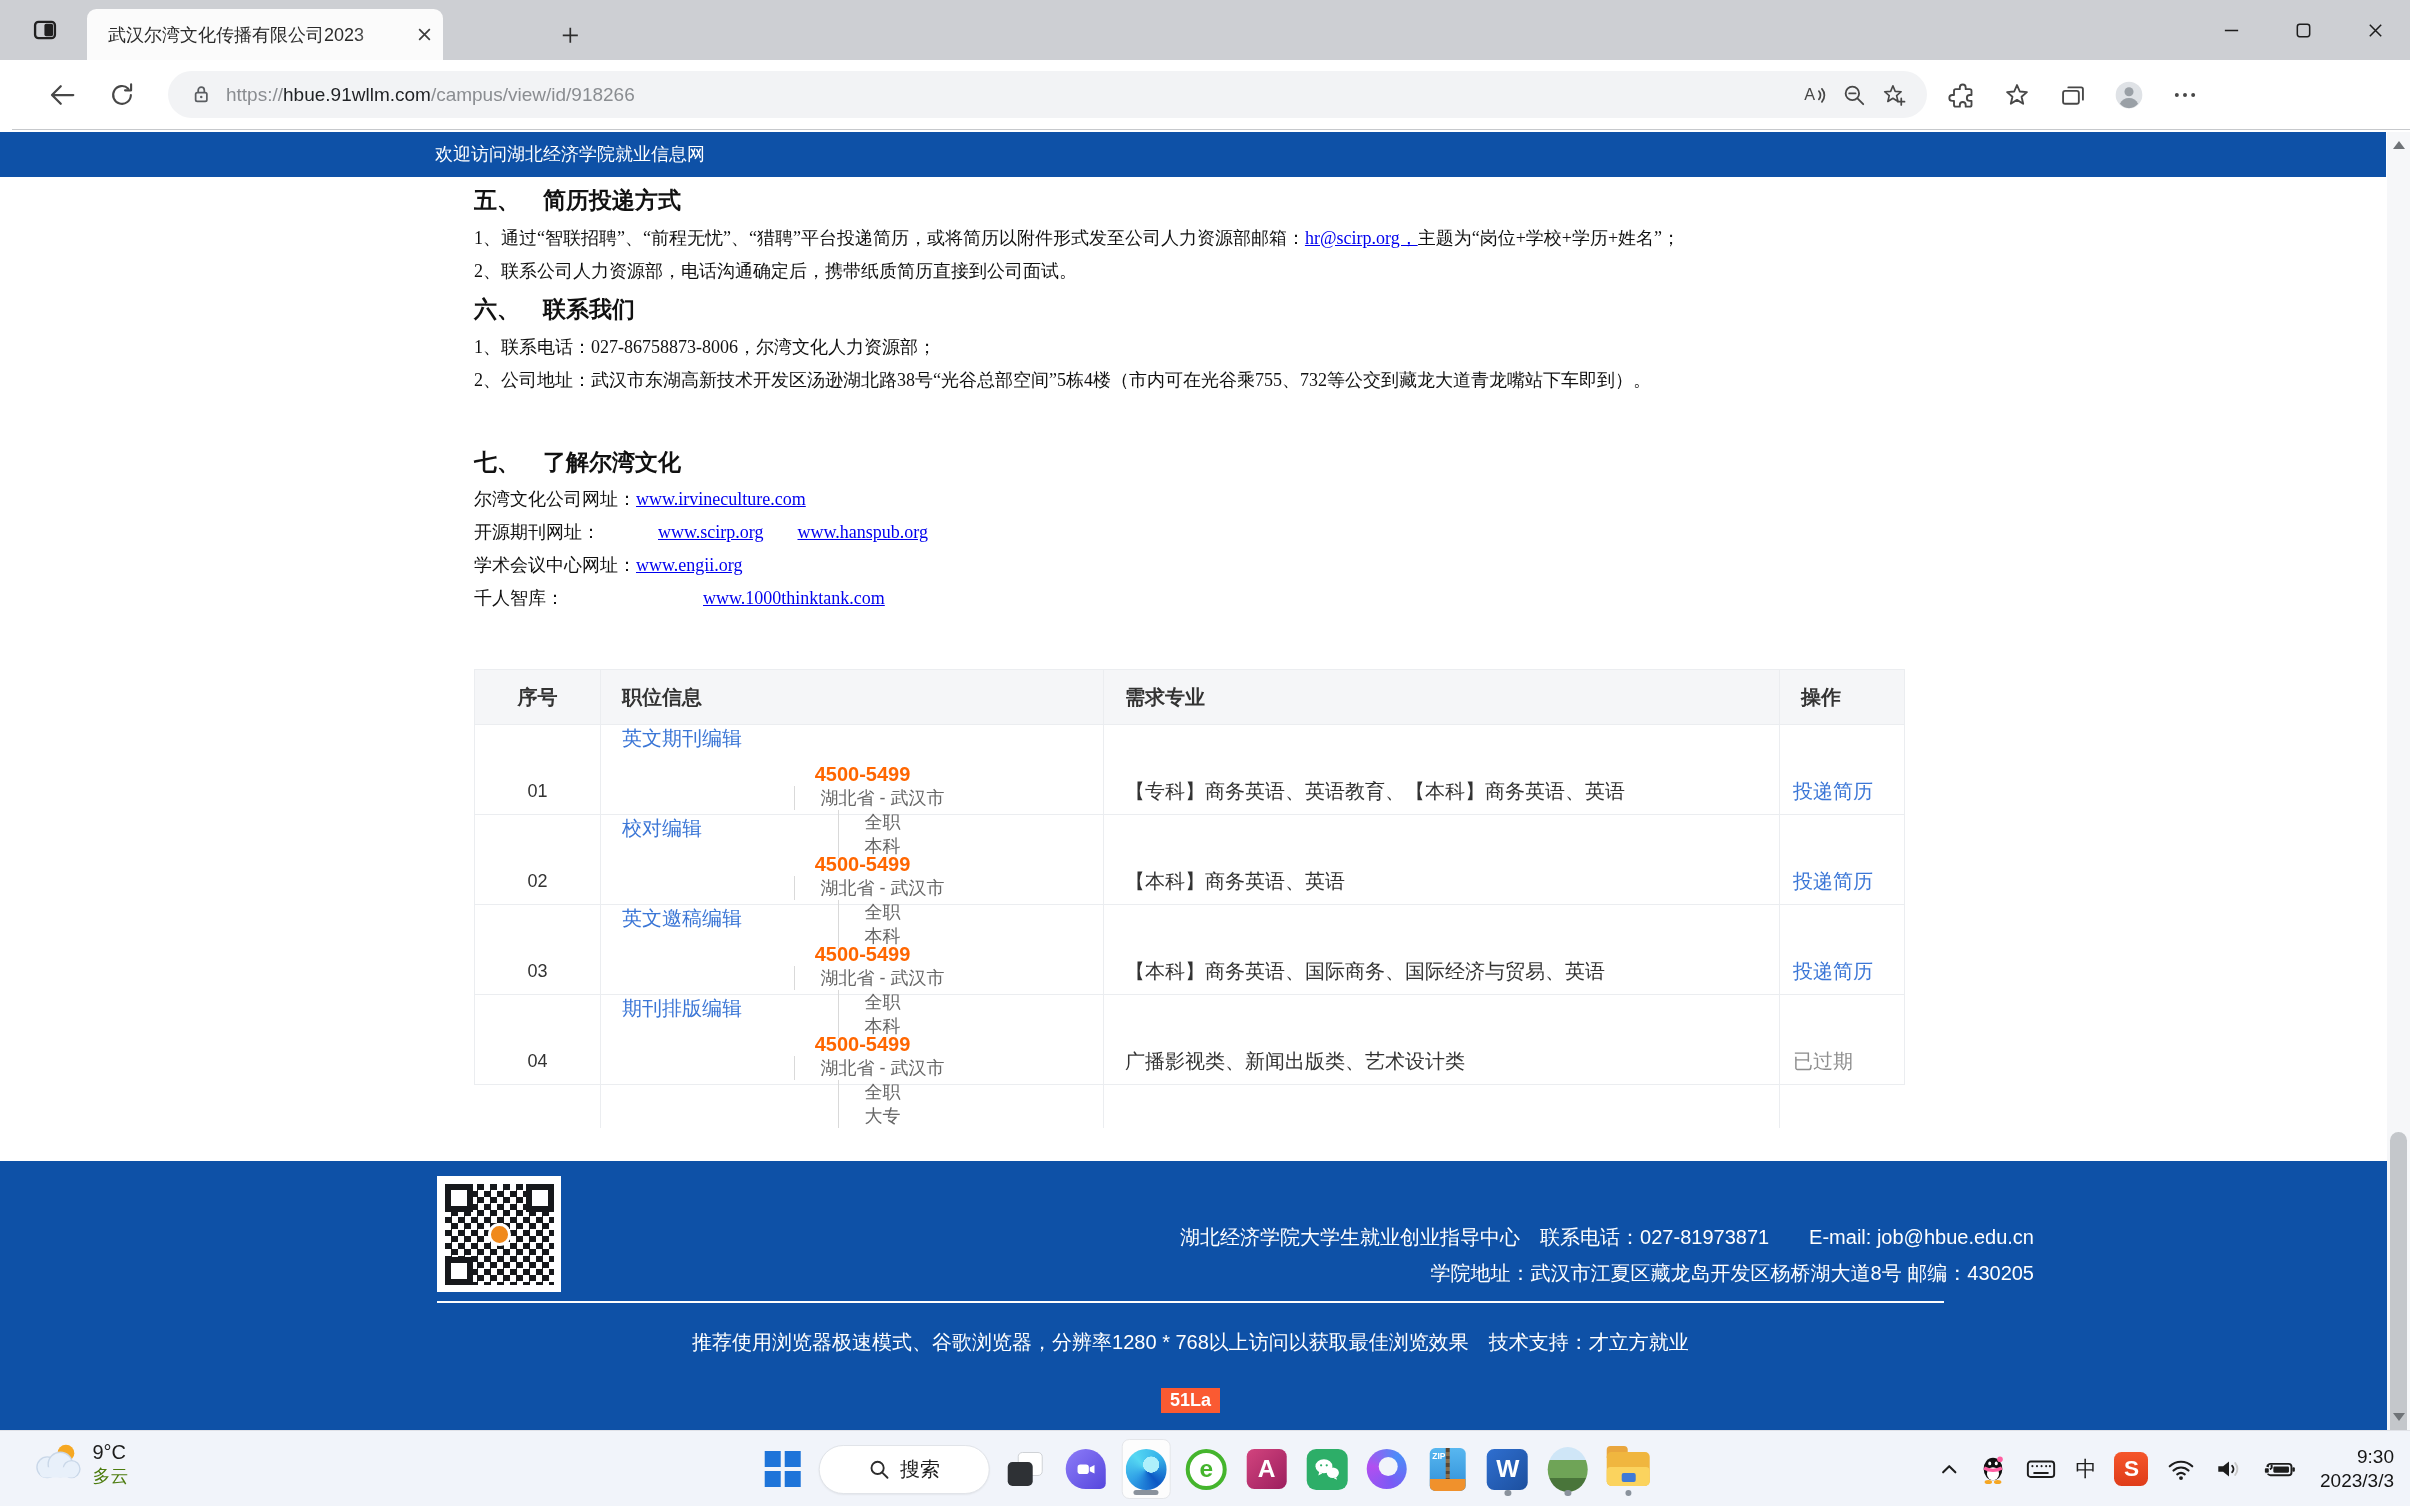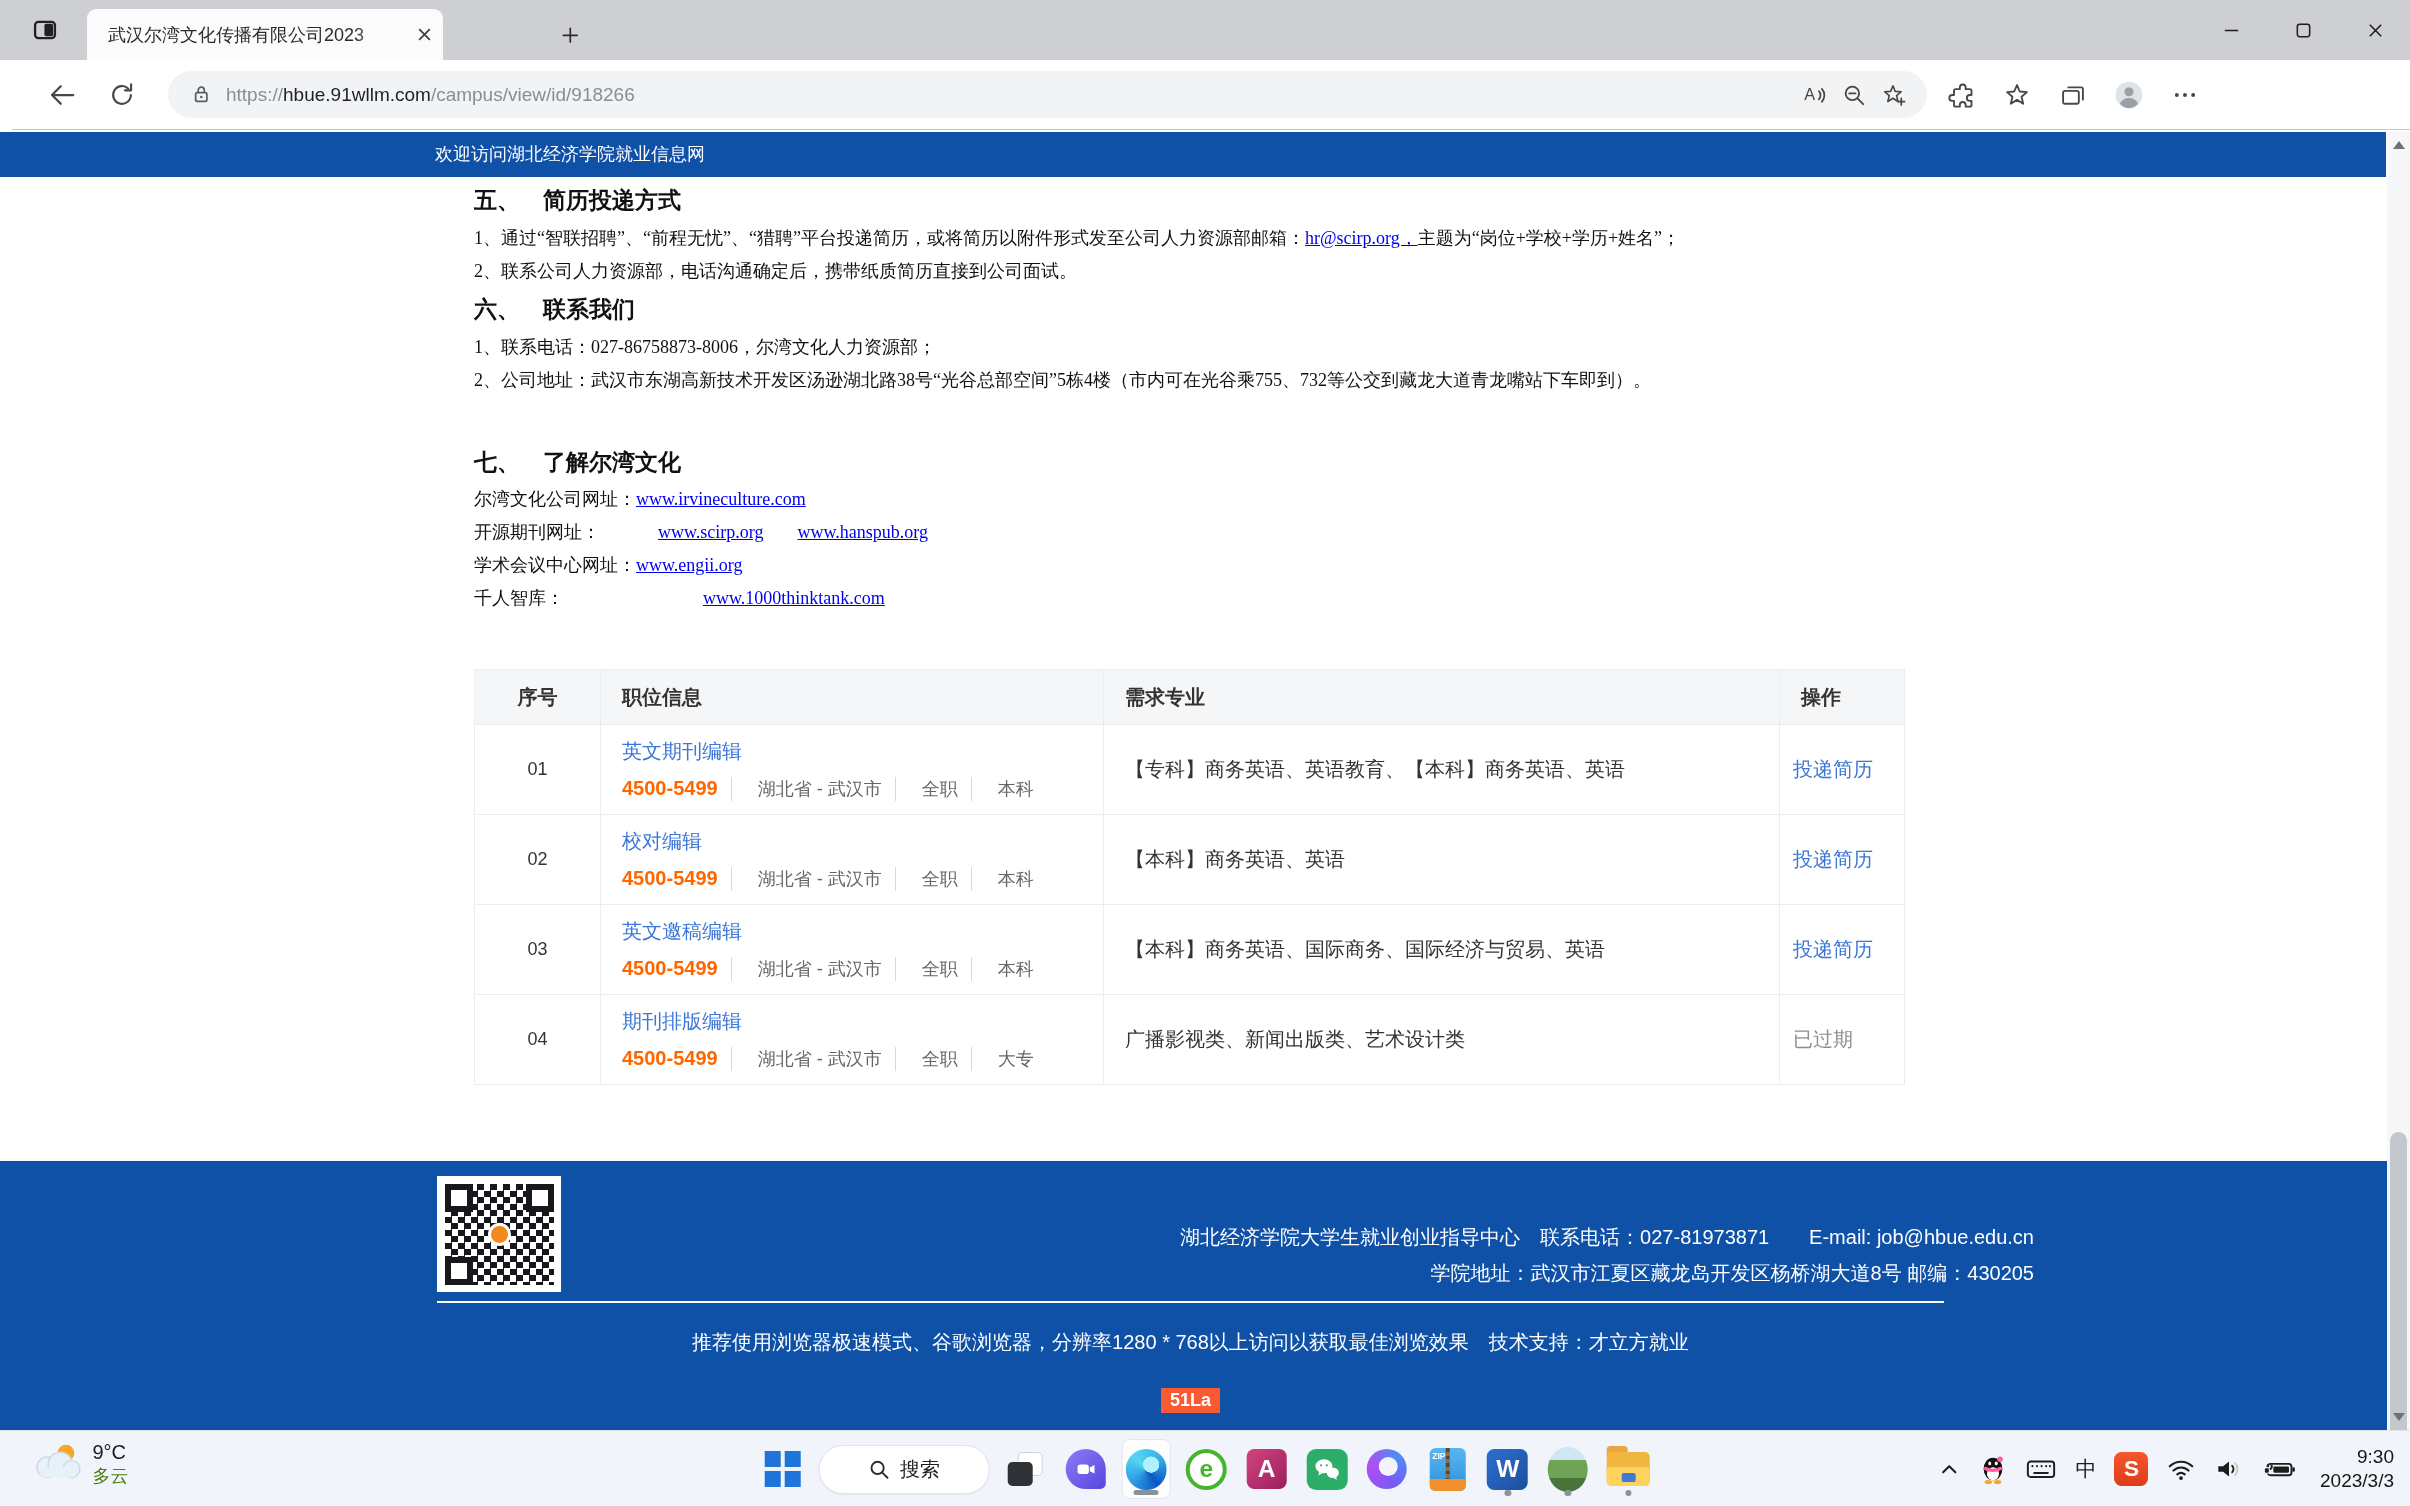--- a/index.html
+++ b/index.html
@@ -55,21 +55,21 @@
   .jrow { display:grid; grid-template-columns:126px 503px 676px 124px; }
   .jrow > div { border-right:0.9px solid #ebedf0; }
   .jrow > div:last-child { border-right:none; }
   .jhead { background:#f5f6f8; height:54px; }
   .jhead > div { display:flex; align-items:center; font-size:20px; font-weight:bold; color:#333; padding-left:21px; }
   .jhead > div:first-child { justify-content:center; padding-left:0; }
   .jbody { border-top:0.9px solid #ebedf0; height:90px; }
   .cell-no { display:flex; align-items:center; justify-content:center; font-size:18px; color:#333; }
   .cell-info { display:flex; flex-direction:column; justify-content:center; padding-left:21px; }
   .job-link { font-size:20px; color:#3b76d6; cursor:pointer; }
-  .meta { margin-top:11.3px; display:flex; align-items:center; font-size:18px; color:#666; }
+  .meta { margin-top:11.3px; display:flex; align-items:center; font-size:18px; color:#666;flex-direction:column; }
   .salary { color:#ff6600; font-weight:bold; font-size:20px; }
   .meta .sep { padding-left:26px; margin-left:13px; border-left:0.9px solid #d9d9d9; }
   .cell-majors { display:flex; align-items:center; font-size:20px; color:#333; padding-left:21px; }
   .cell-act { display:flex; align-items:center; padding-left:13px; font-size:20px; }
   .act-link { color:#3b76d6; cursor:pointer; }
   .act-expired { color:#8e8e8e; }
 
   .pfooter { position:absolute; left:0; bottom:0; width:2411px; height:269px; background:#0e51a7; color:#fff; }
   .qr { position:absolute; left:437px; top:15px; width:124px; height:116px; background:#fff; }
   .qr-grid { position:absolute; inset:7.5px; background:repeating-conic-gradient(#16181b 0% 25%, #ffffff 0% 50%) 0 0/13px 13px; }

